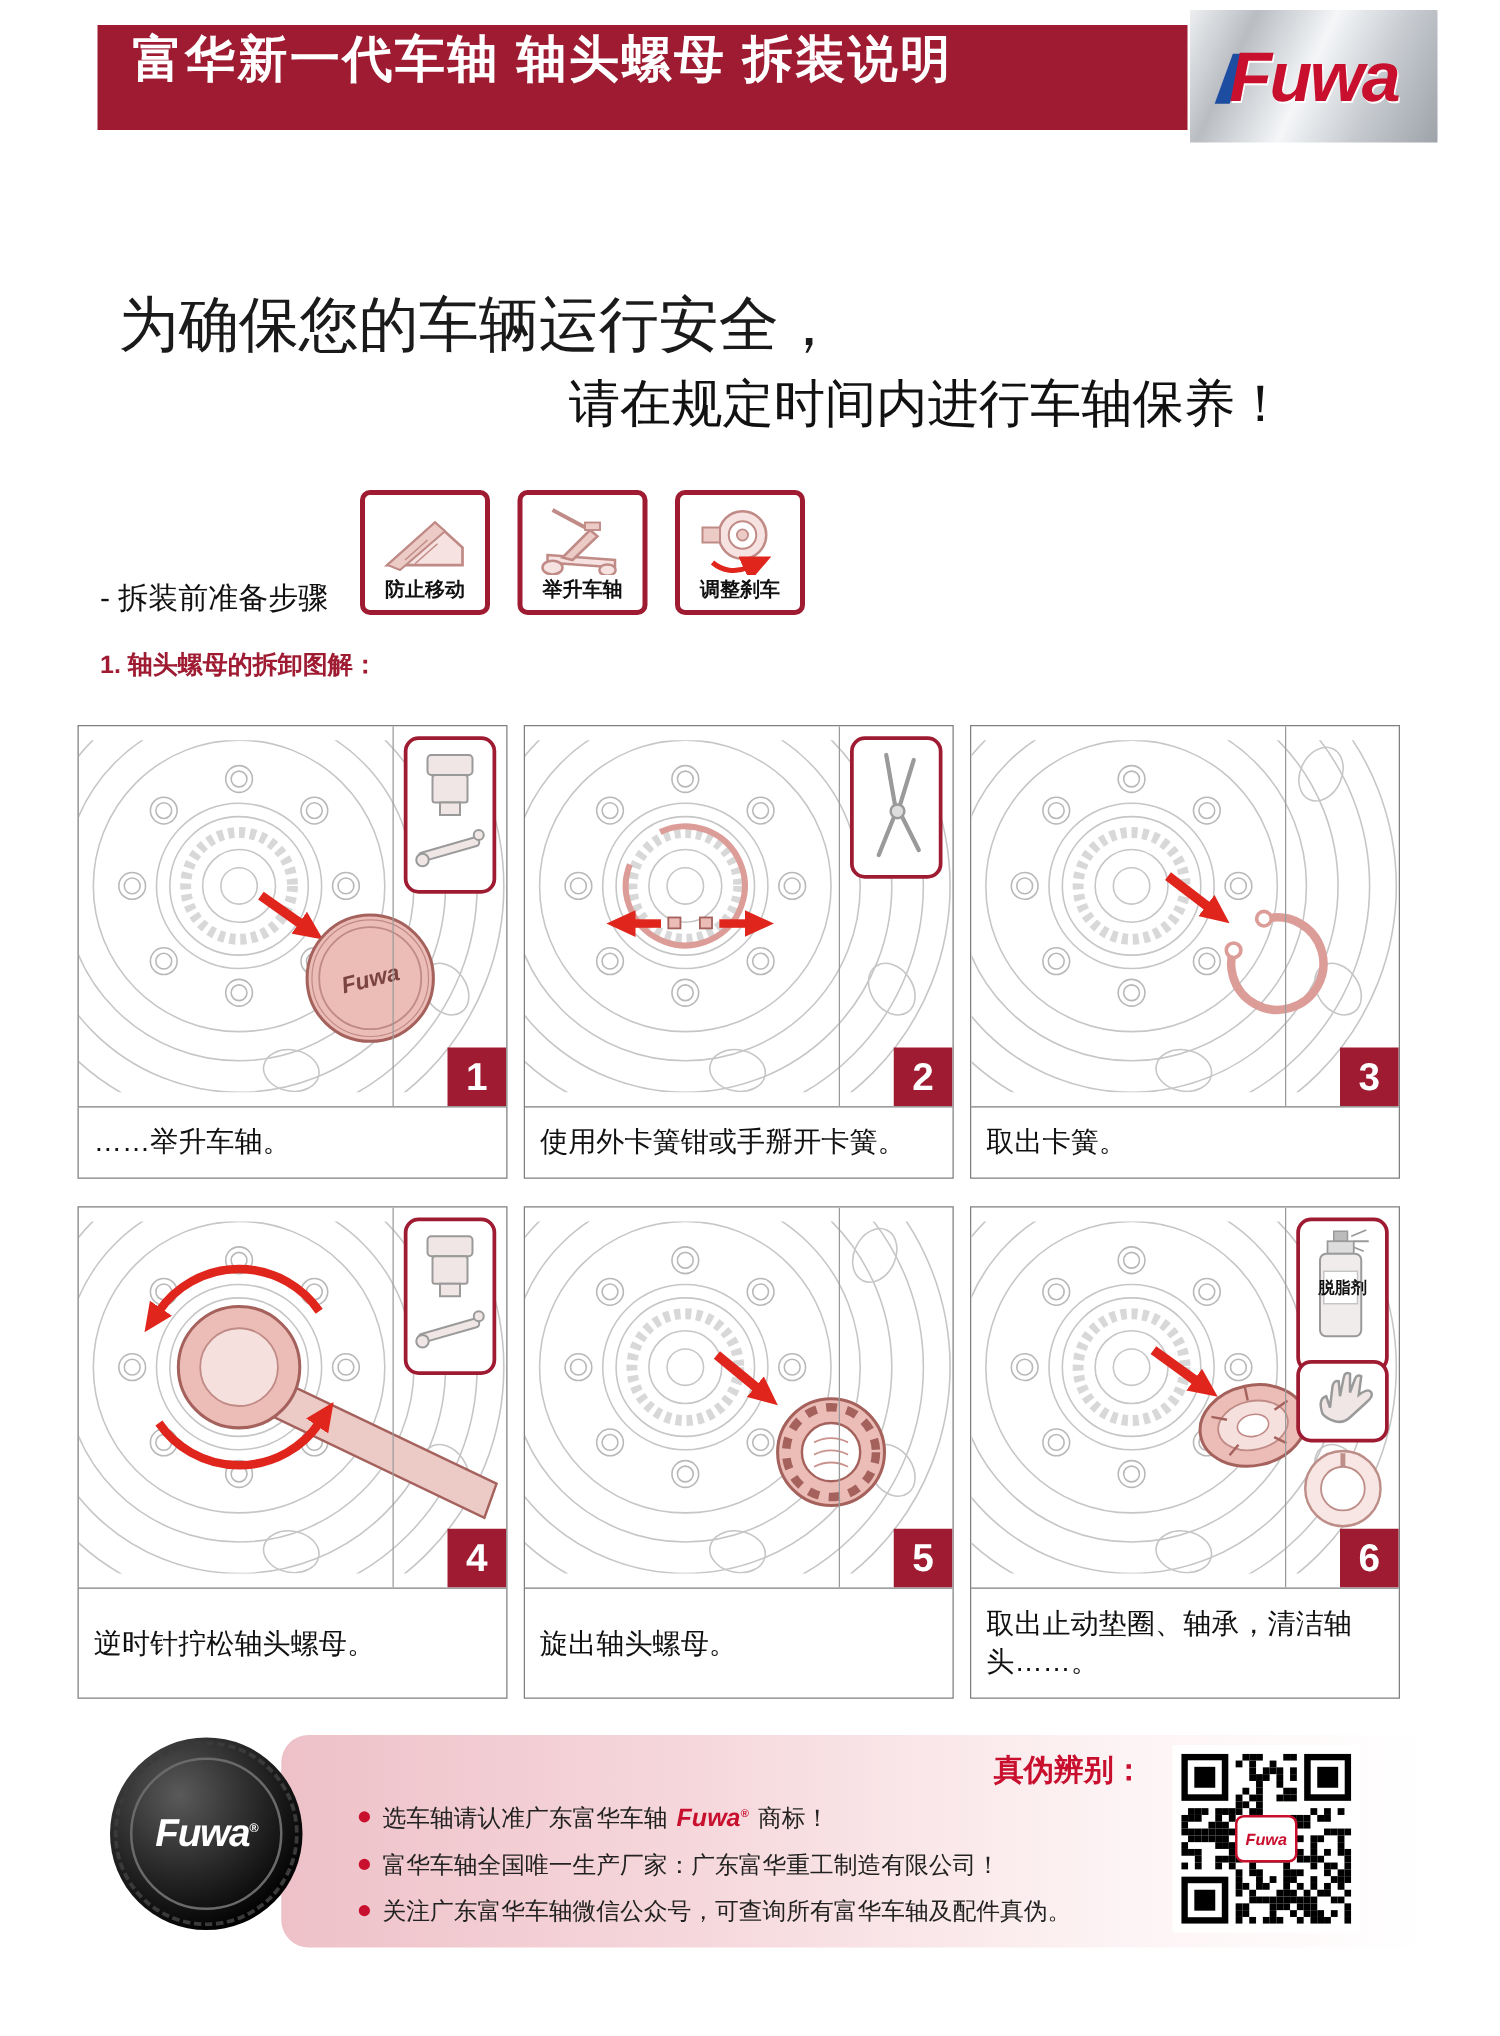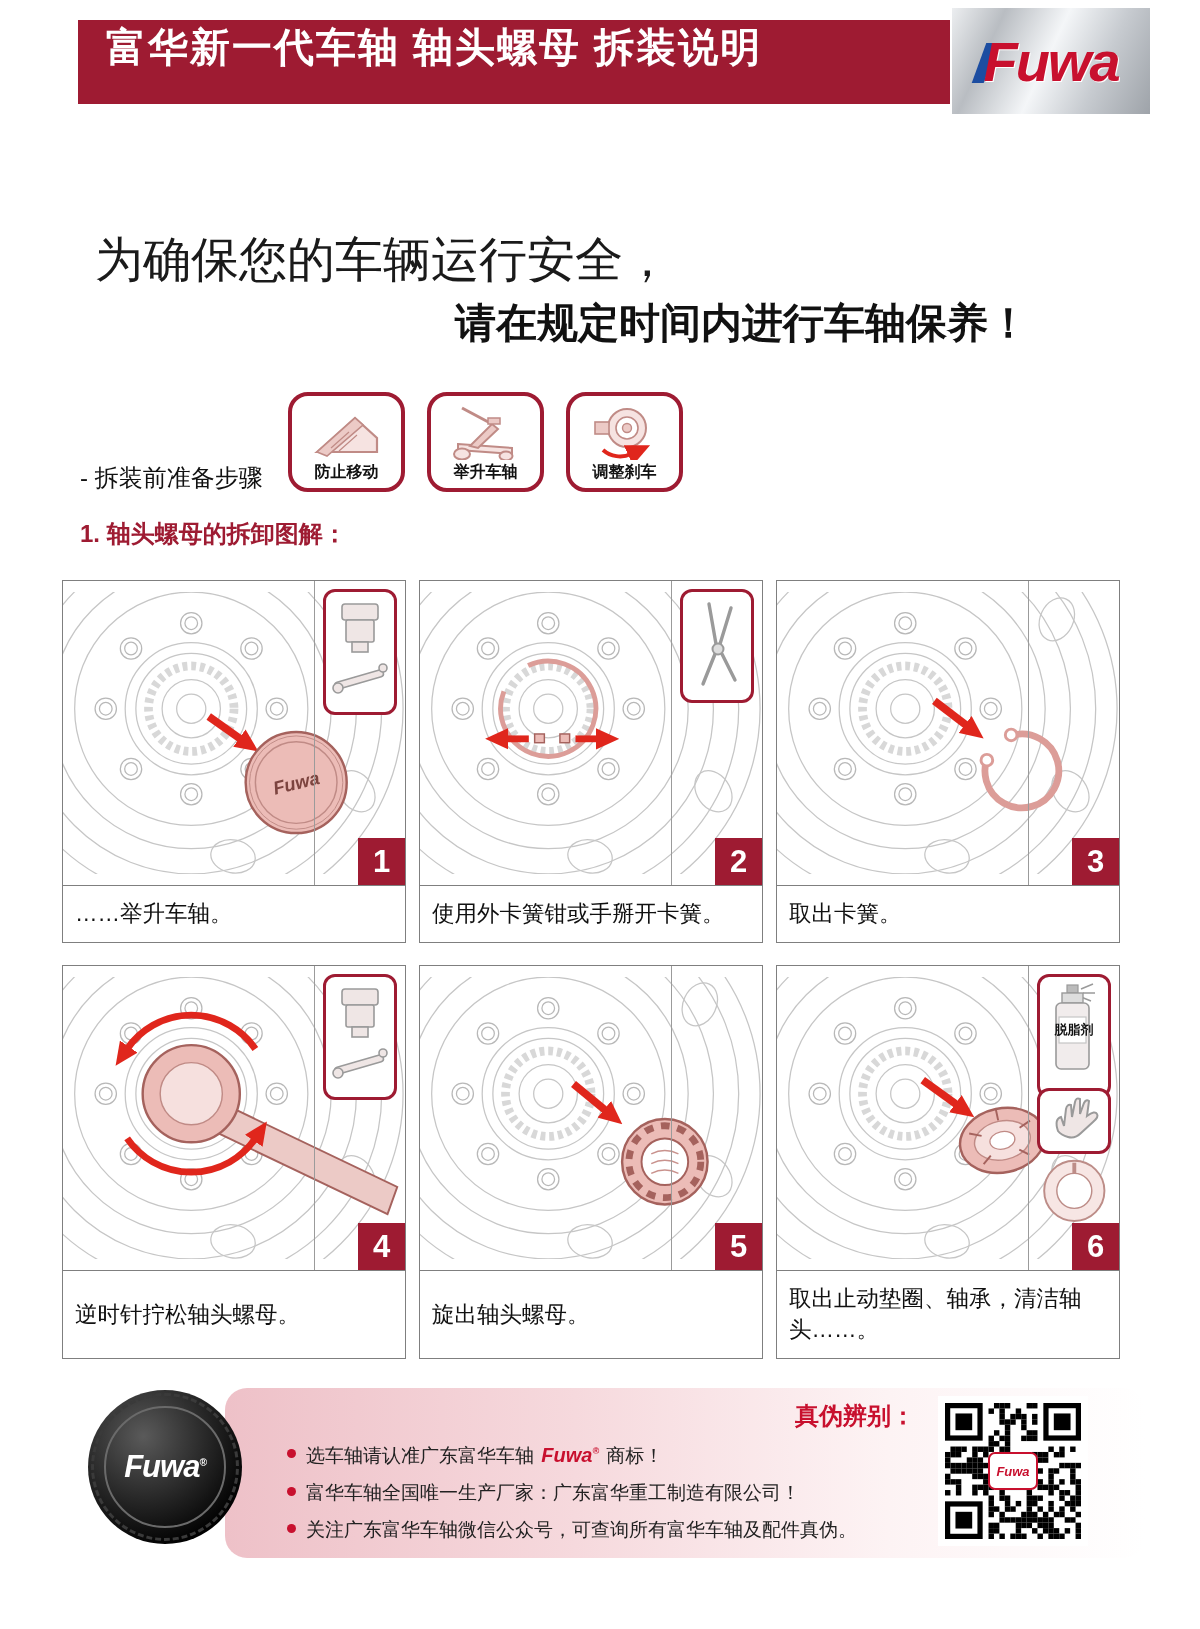--- a/index.html
+++ b/index.html
@@ -29,32 +29,32 @@
   .brand-stripe{
     position:absolute;left:-4px;top:14px;width:12px;height:40px;
     background:var(--brand-blue);transform:skewX(-20deg);
   }
   .brand-text{
     position:relative;font-size:56px;font-weight:bold;font-style:italic;
     color:var(--brand-red);letter-spacing:-2px;text-shadow:1px 1px 0 #fff;
   }
   
   .intro-line1{position:absolute;left:95px;top:228px;font-size:48px;font-weight:500;color:#1a1a1a;}
-  .intro-line2{position:absolute;left:455px;top:296px;font-size:41px;font-weight:bold;color:#111;}
+  .intro-line2{position:absolute;left:455px;top:296px;font-size:41px;font-weight:normal;color:#111;}
   
   .prep-row{position:absolute;left:288px;top:392px;display:flex;gap:22px;}
   .prep-box{
-    width:117px;height:100px;border:4px solid var(--accent);border-radius:20px;background:#fff;
+    width:104px;height:100px;border:4px solid var(--accent);border-radius:8px;background:#fff;
     box-sizing:border-box;position:relative;display:flex;flex-direction:column;align-items:center;justify-content:flex-end;
   }
   .prep-box svg{position:absolute;top:6px;left:50%;transform:translateX(-50%);}
   .prep-label{font-size:16px;font-weight:bold;color:#111;margin-bottom:5px;white-space:nowrap;}
   .prep-caption{position:absolute;left:80px;top:462px;font-size:24px;color:#111;}
   
-  .section-heading{position:absolute;left:80px;top:518px;font-size:24px;font-weight:bold;color:var(--accent);}
+  .section-heading{position:absolute;left:80px;top:518px;font-size:20px;font-weight:bold;color:var(--accent);}
   
   .steps-grid{
     position:absolute;left:62px;top:580px;width:1058px;
     display:grid;grid-template-columns:repeat(3,1fr);column-gap:13px;row-gap:22px;
   }
   .panel{border:1.3px solid #7f7f7f;background:#fff;display:flex;flex-direction:column;}
   .panel-img{position:relative;height:304px;overflow:hidden;}
   .panel-img svg.scene{position:absolute;left:0;top:0;width:100%;height:100%;}
   .vline{position:absolute;top:0;bottom:0;right:90px;width:1px;background:#9b9b9b;}
   .badge{

